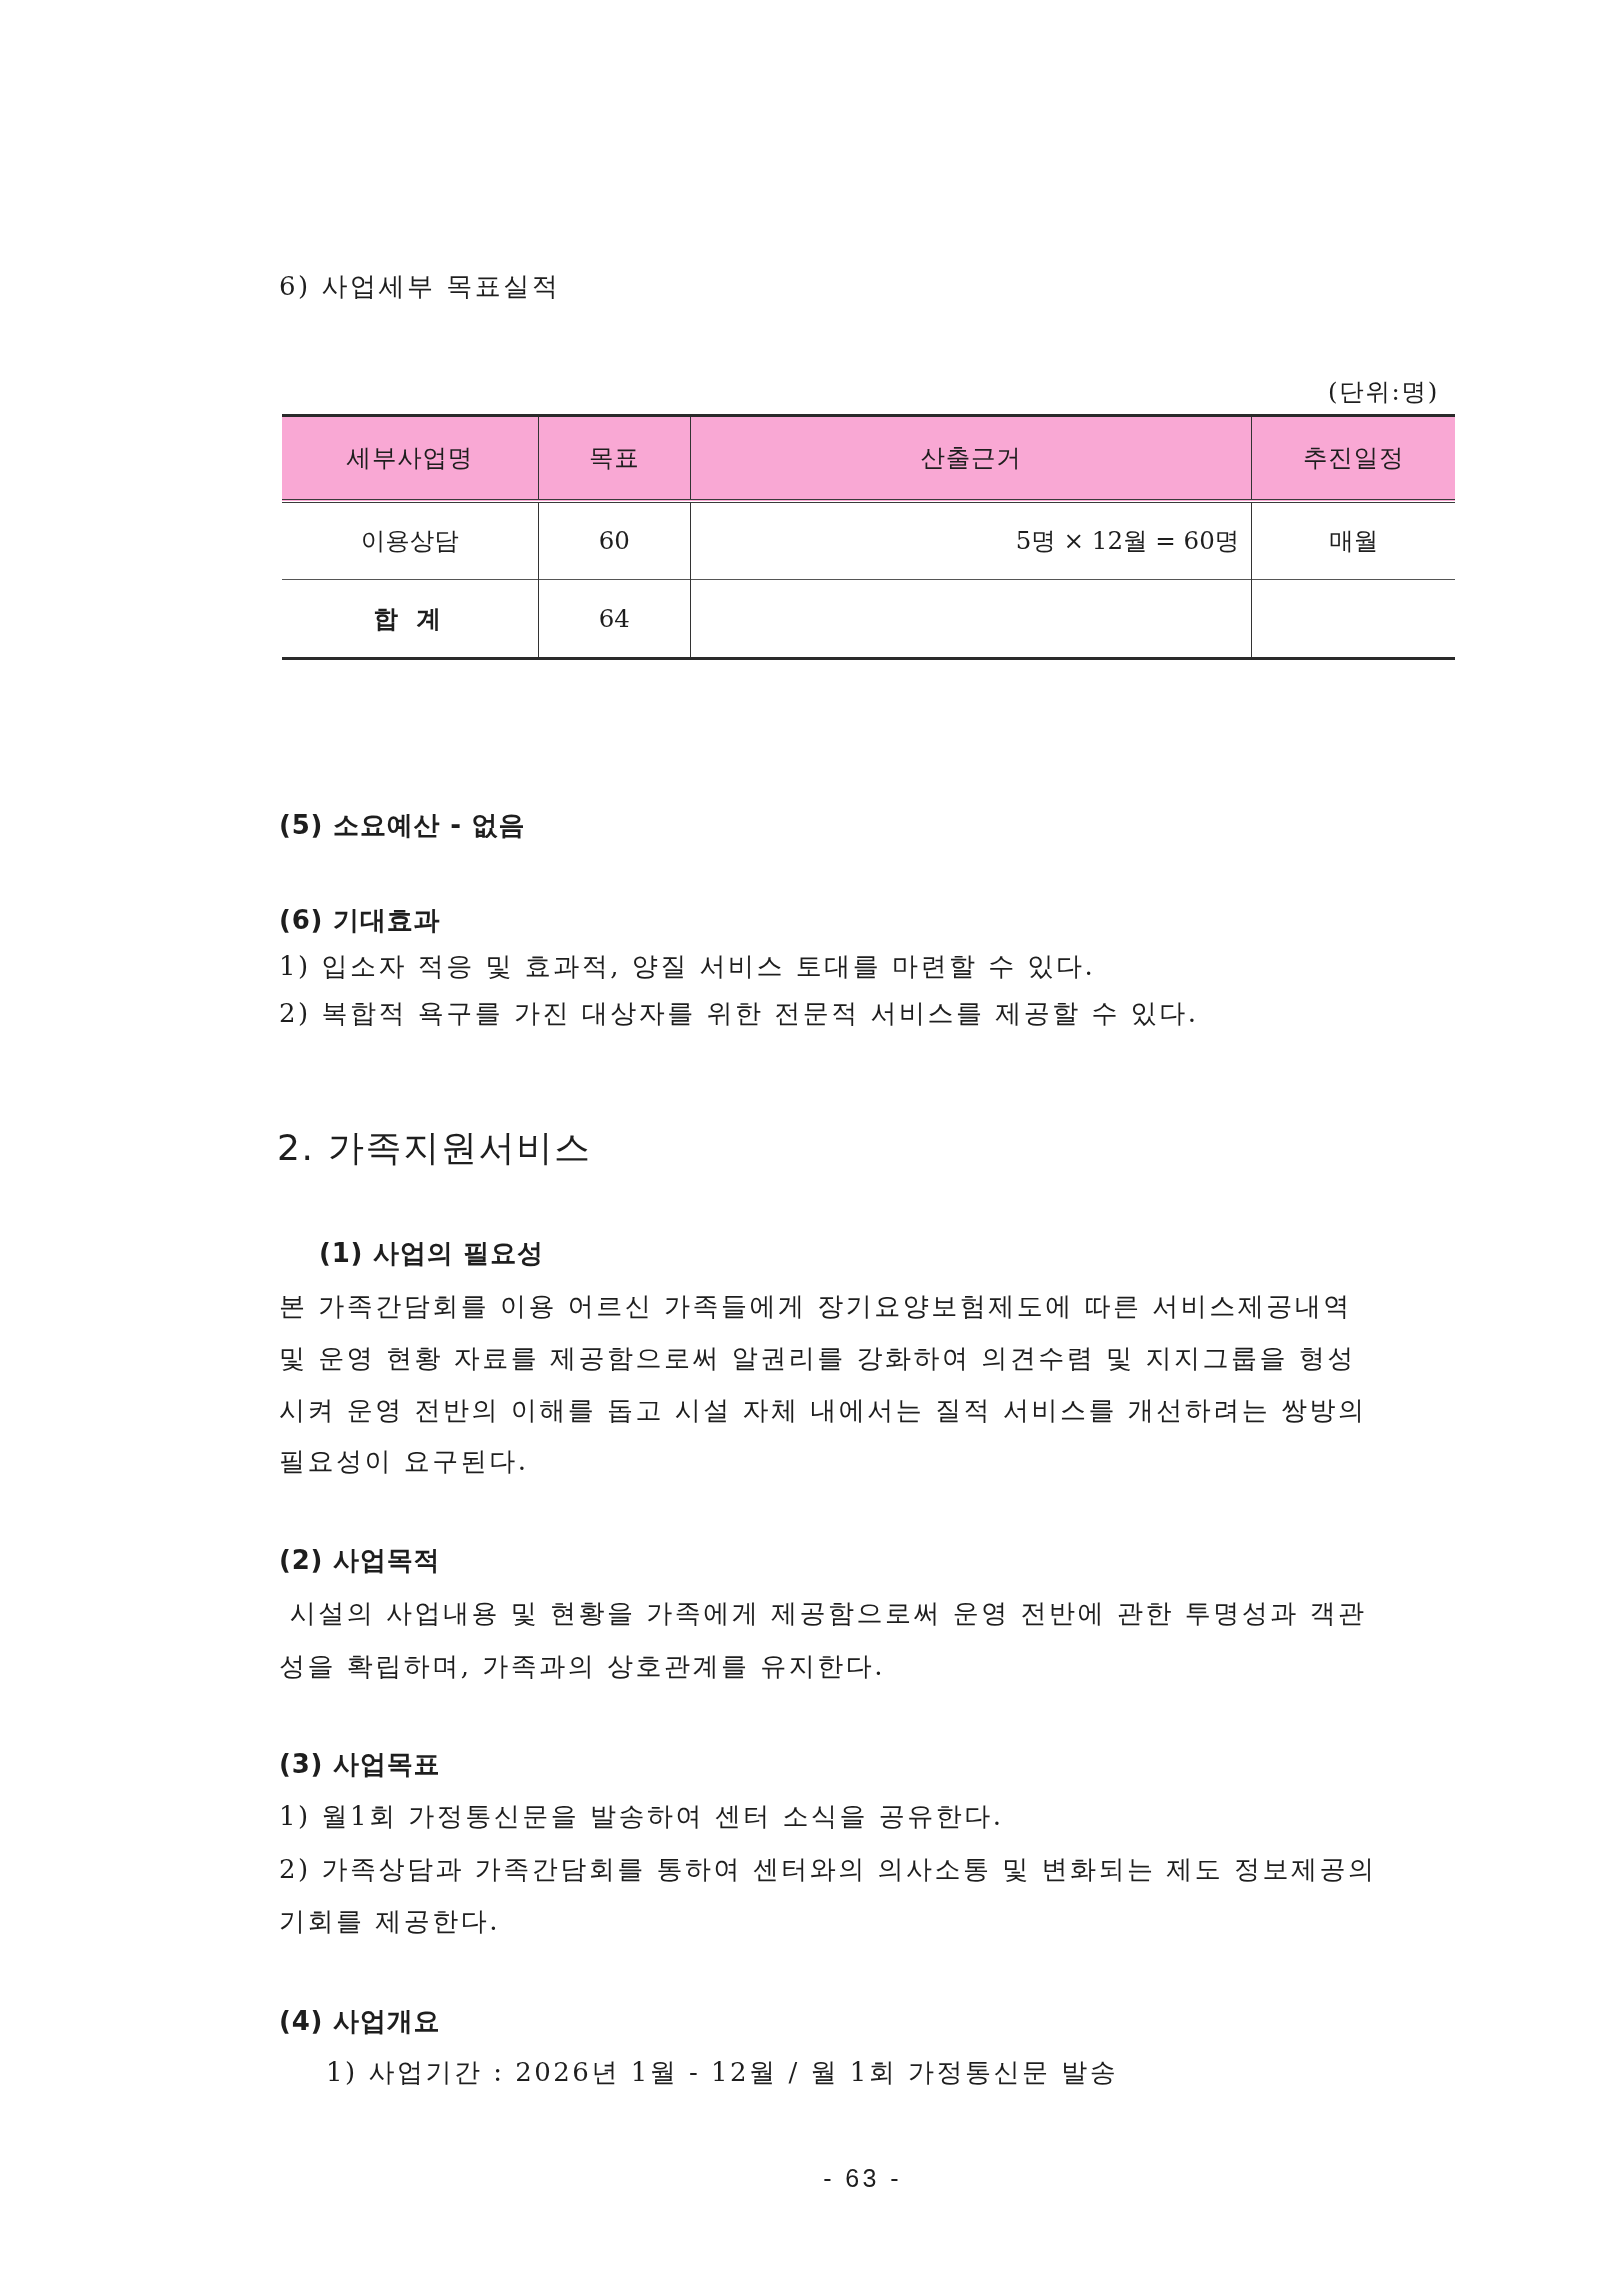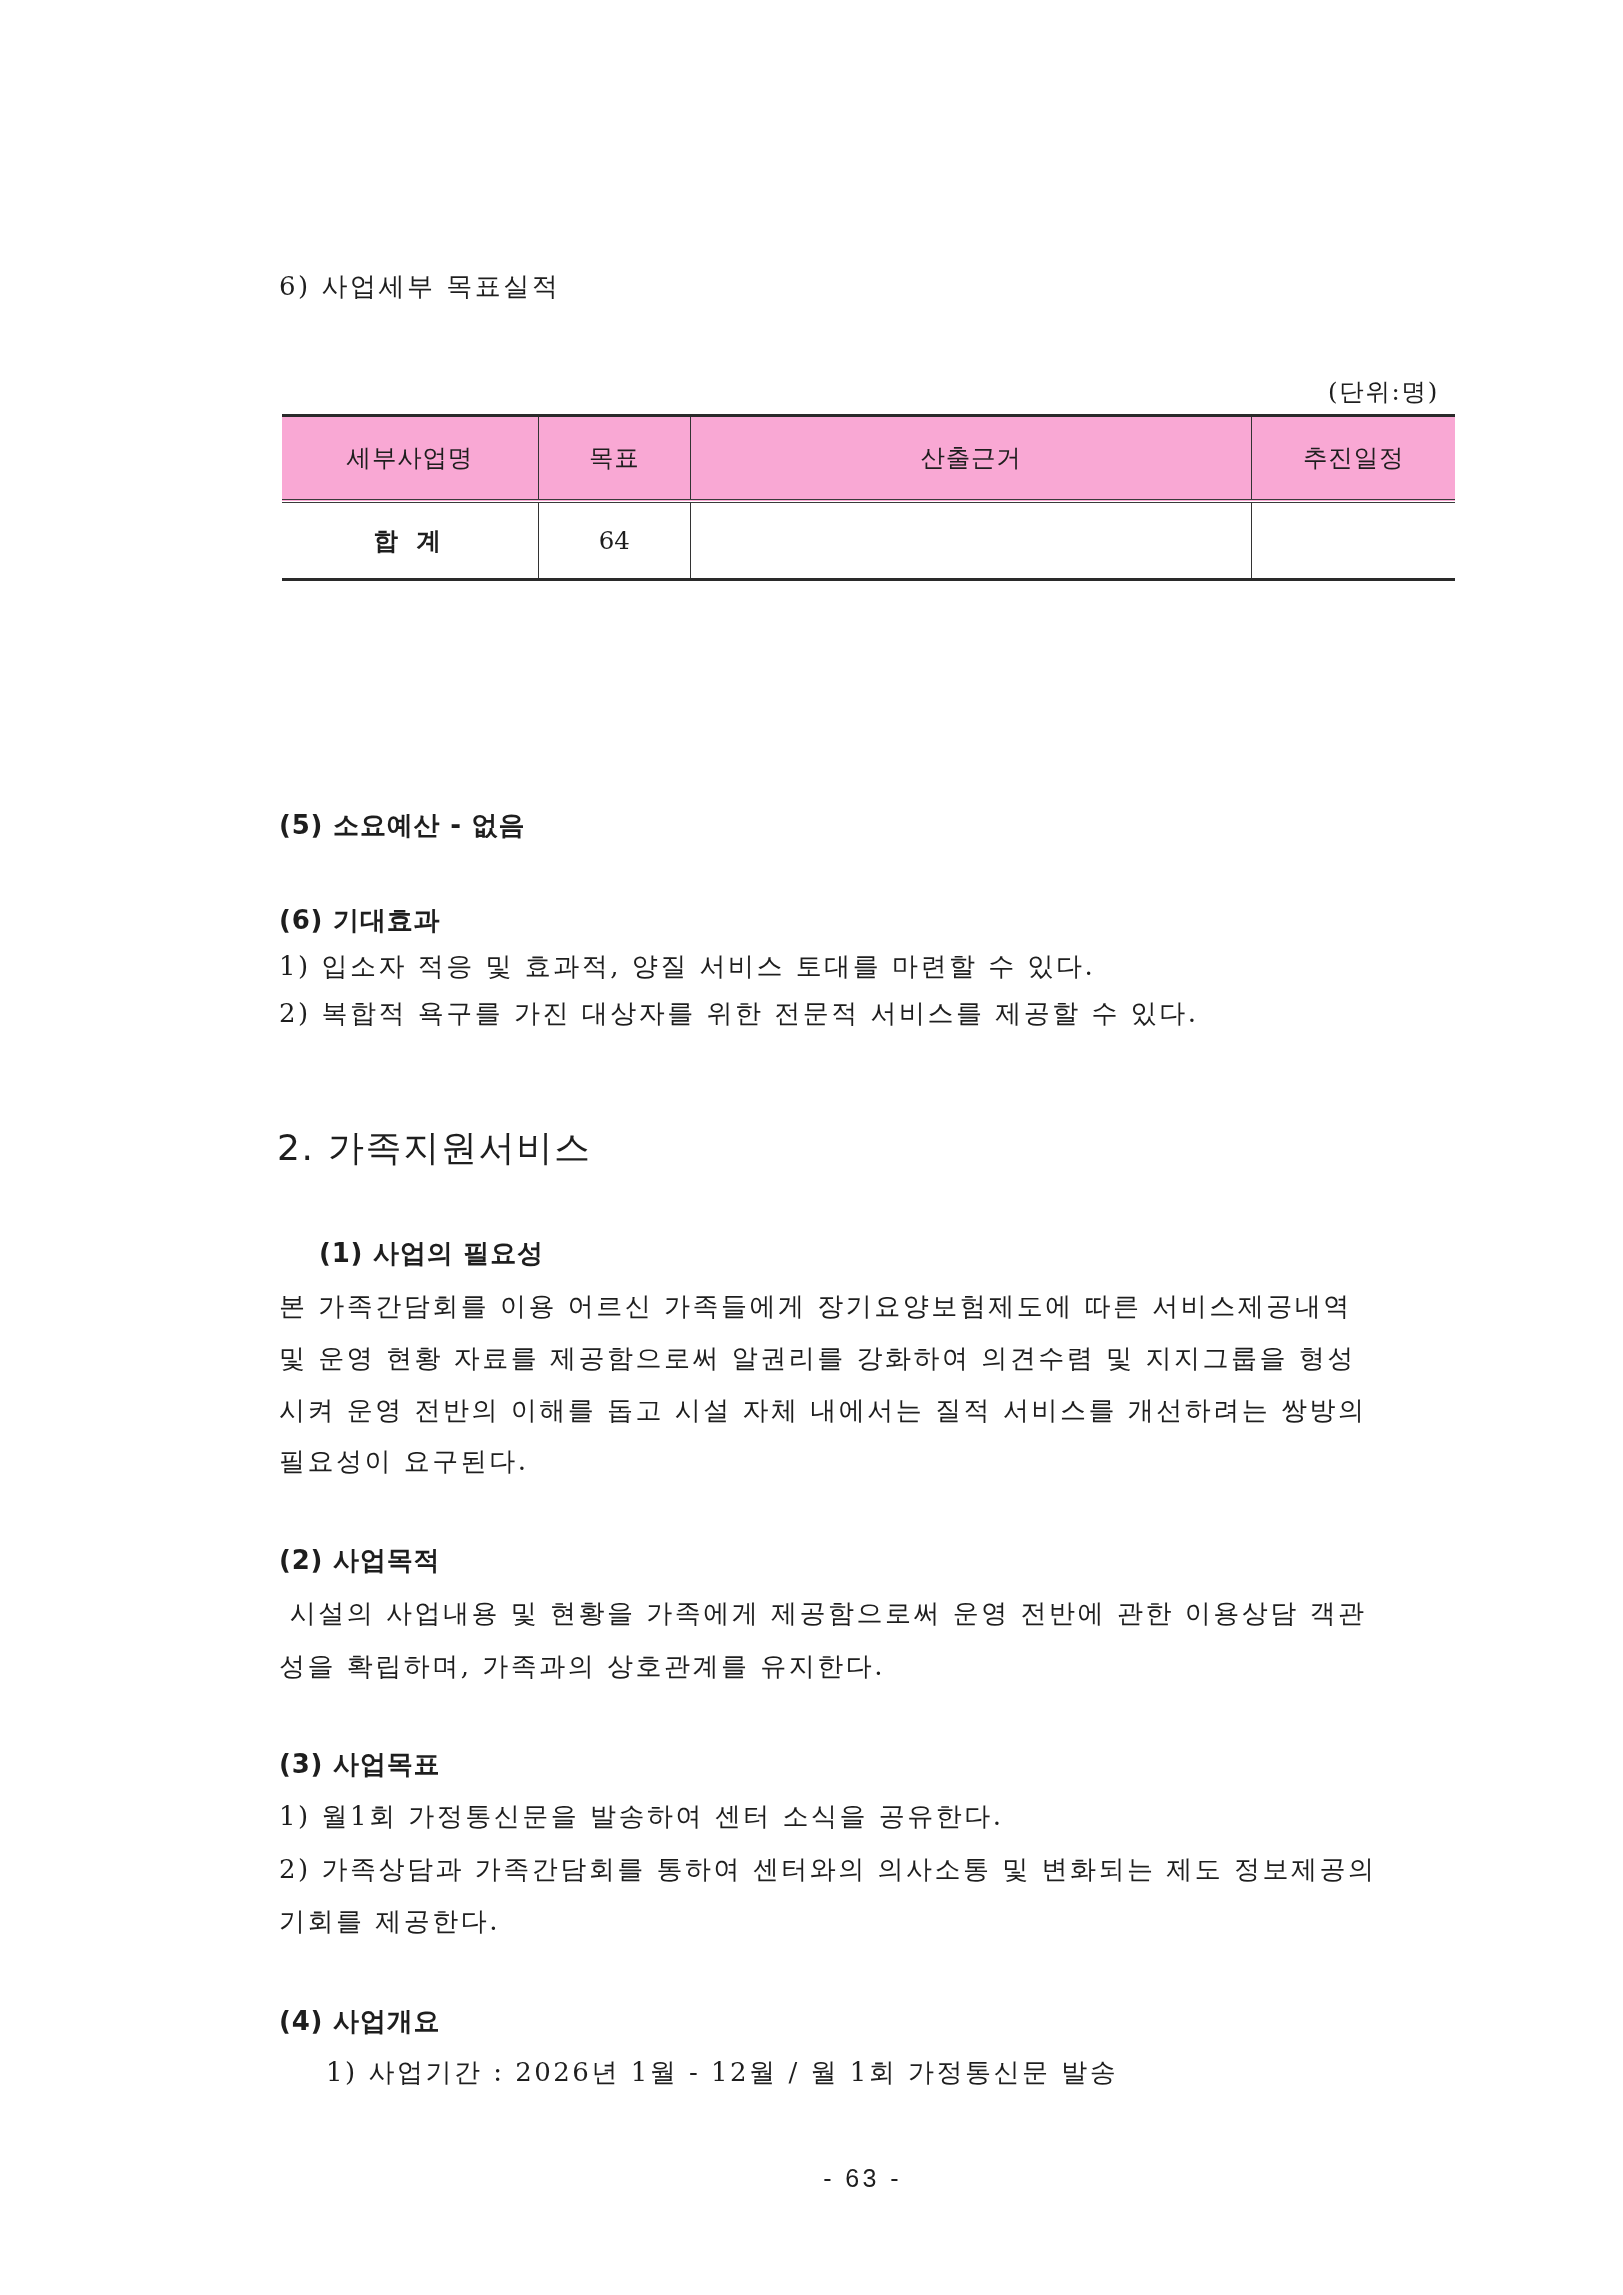--- a/index.html
+++ b/index.html
@@ -45,20 +45,26 @@
   </colgroup>
   <thead>
     <tr>
       <th>세부사업명</th>
       <th>목표</th>
       <th>산출근거</th>
       <th>추진일정</th>
     </tr>
   </thead>
   <tbody>
+    <tr>
+      <td>이용상담</td>
+      <td>60</td>
+      <td class="basis">5명 × 12월 = 60명</td>
+      <td>매월</td>
+    </tr>
     <tr class="total">
       <td class="bold">합 계</td>
       <td>64</td>
       <td class="basis"></td>
       <td></td>
     </tr>
   </tbody>
 </table>
 
 <div class="abs head" style="left:279px; top:808px;">(5) 소요예산 - 없음</div>
@@ -69,21 +75,21 @@
 
 <div class="abs title2" style="left:277px; top:1124px;">2. 가족지원서비스</div>
 
 <div class="abs head" style="left:279px; top:1236px;margin-left:40px;">(1) 사업의 필요성</div>
 <div class="abs txt" style="left:279px; top:1289px;">본 가족간담회를 이용 어르신 가족들에게 장기요양보험제도에 따른 서비스제공내역</div>
 <div class="abs txt" style="left:279px; top:1341px;">및 운영 현황 자료를 제공함으로써 알권리를 강화하여 의견수렴 및 지지그룹을 형성</div>
 <div class="abs txt" style="left:279px; top:1393px;">시켜 운영 전반의 이해를 돕고 시설 자체 내에서는 질적 서비스를 개선하려는 쌍방의</div>
 <div class="abs txt" style="left:279px; top:1444px;">필요성이 요구된다.</div>
 
 <div class="abs head" style="left:279px; top:1543px;">(2) 사업목적</div>
-<div class="abs txt" style="left:279px; top:1596px; white-space:pre;"> 시설의 사업내용 및 현황을 가족에게 제공함으로써 운영 전반에 관한 이용상담 객관</div>
+<div class="abs txt" style="left:279px; top:1596px; white-space:pre;"> 시설의 사업내용 및 현황을 가족에게 제공함으로써 운영 전반에 관한 투명성과 객관</div>
 <div class="abs txt" style="left:279px; top:1649px;">성을 확립하며, 가족과의 상호관계를 유지한다.</div>
 
 <div class="abs head" style="left:279px; top:1747px;">(3) 사업목표</div>
 <div class="abs txt" style="left:279px; top:1799px;">1) 월1회 가정통신문을 발송하여 센터 소식을 공유한다.</div>
 <div class="abs txt" style="left:279px; top:1852px;">2) 가족상담과 가족간담회를 통하여 센터와의 의사소통 및 변화되는 제도 정보제공의</div>
 <div class="abs txt" style="left:279px; top:1904px;">기회를 제공한다.</div>
 
 <div class="abs head" style="left:279px; top:2004px;">(4) 사업개요</div>
 <div class="abs txt" style="left:326px; top:2055px;">1) 사업기간 : 2026년 1월 - 12월 / 월 1회 가정통신문 발송</div>
 

